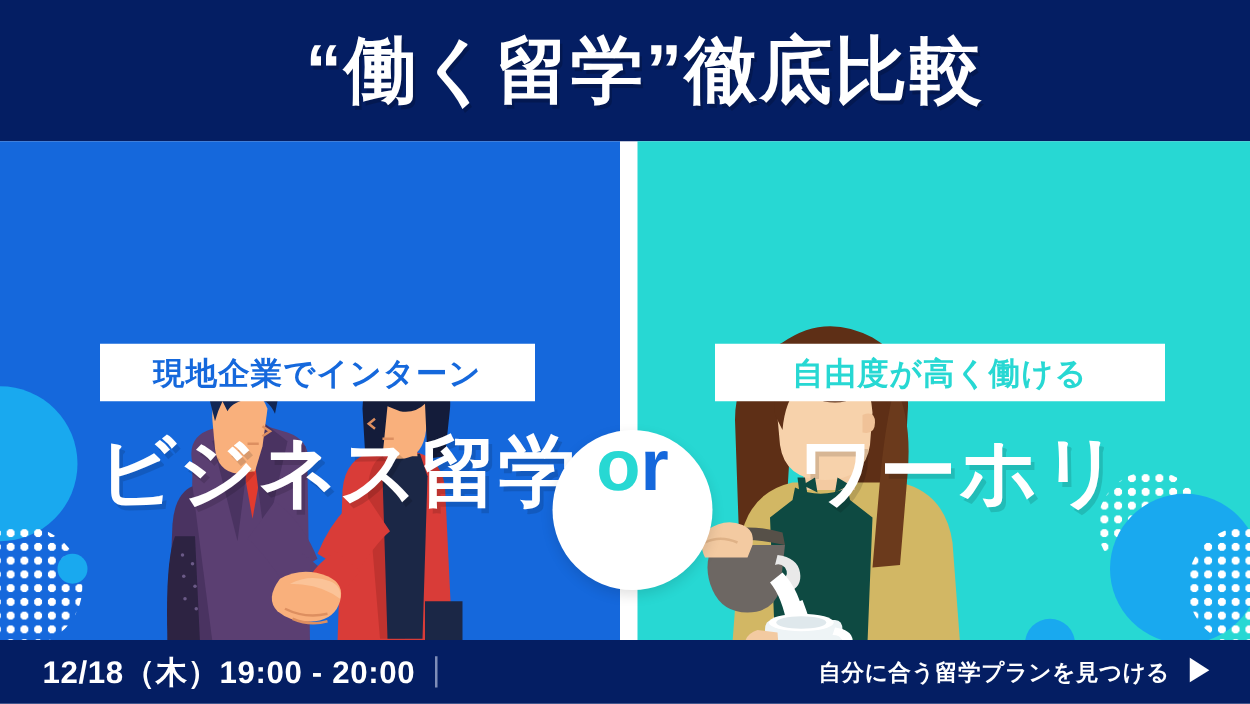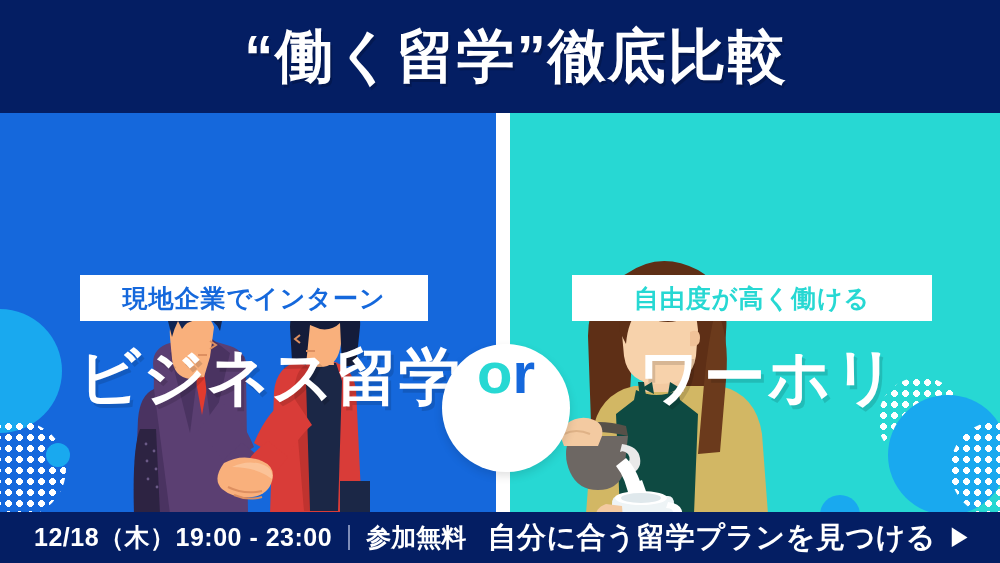--- a/index.html
+++ b/index.html
@@ -161,21 +161,21 @@
   #footer-price {
     color:#ffffff; font-size:25px; font-weight:bold;
     white-space:nowrap;
   }
   #footer-cta {
     position:absolute; right:28px;
     display:flex; align-items:center; gap:12px;
     cursor:pointer;
   }
   #footer-cta-label {
-    color:#ffffff; font-size:29px; font-weight:bold;
+    color:#ffffff; font-size:18px; font-weight:bold;
     white-space:nowrap; letter-spacing:0.5px;
   }
   #footer-cta-arrow {
     color:#ffffff; font-size:24px; line-height:1;
   }
 </style>
 </head>
 <body>
 
 <div id="banner">
@@ -319,23 +319,22 @@
   </div>
 
   <div id="or-wrap">
     <div id="or-circle">
       <span id="or-text"><span id="or-o">o</span><span id="or-r">r</span></span>
     </div>
   </div>
 
   <div id="footer">
     <div id="footer-left">
-      <span id="footer-datetime">12/18（木）19:00 - 23:00</span>
+      <span id="footer-datetime">12/18（木）19:00 - 20:00</span>
       <span id="footer-divider"></span>
-      <span id="footer-price">参加無料</span>
     </div>
     <div id="footer-cta">
       <span id="footer-cta-label">自分に合う留学プランを見つける</span>
       <span id="footer-cta-arrow">▶</span>
     </div>
   </div>
 
 </div>
 
 </body></html>

